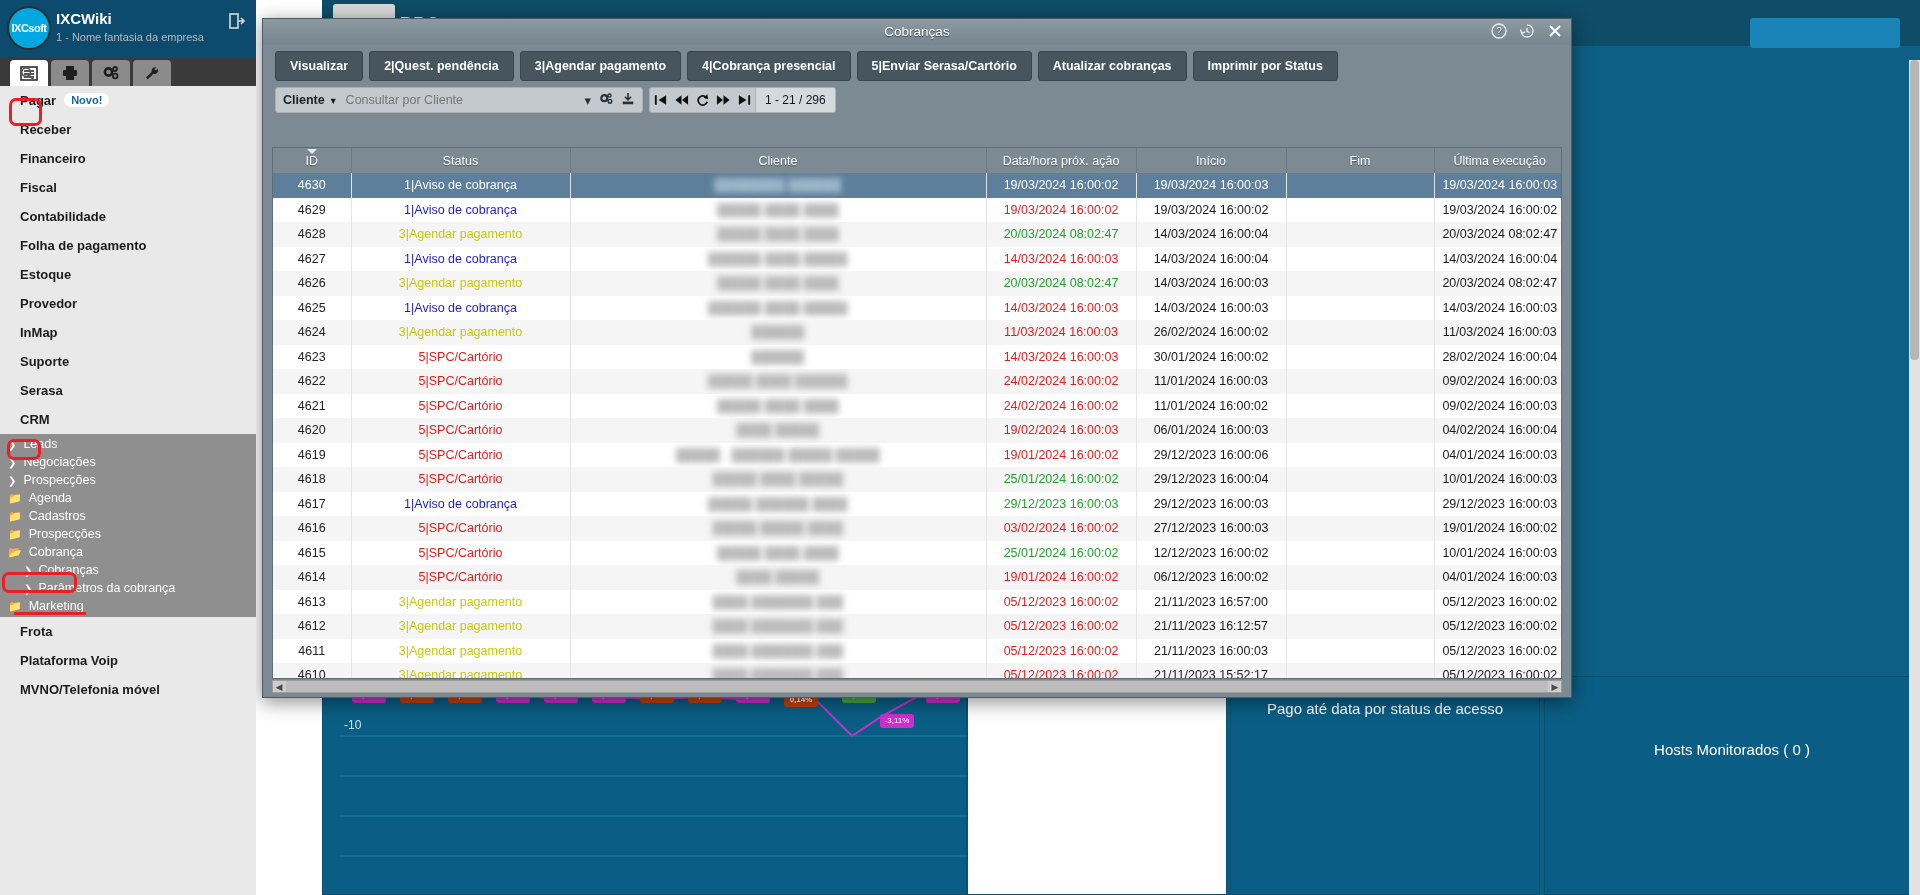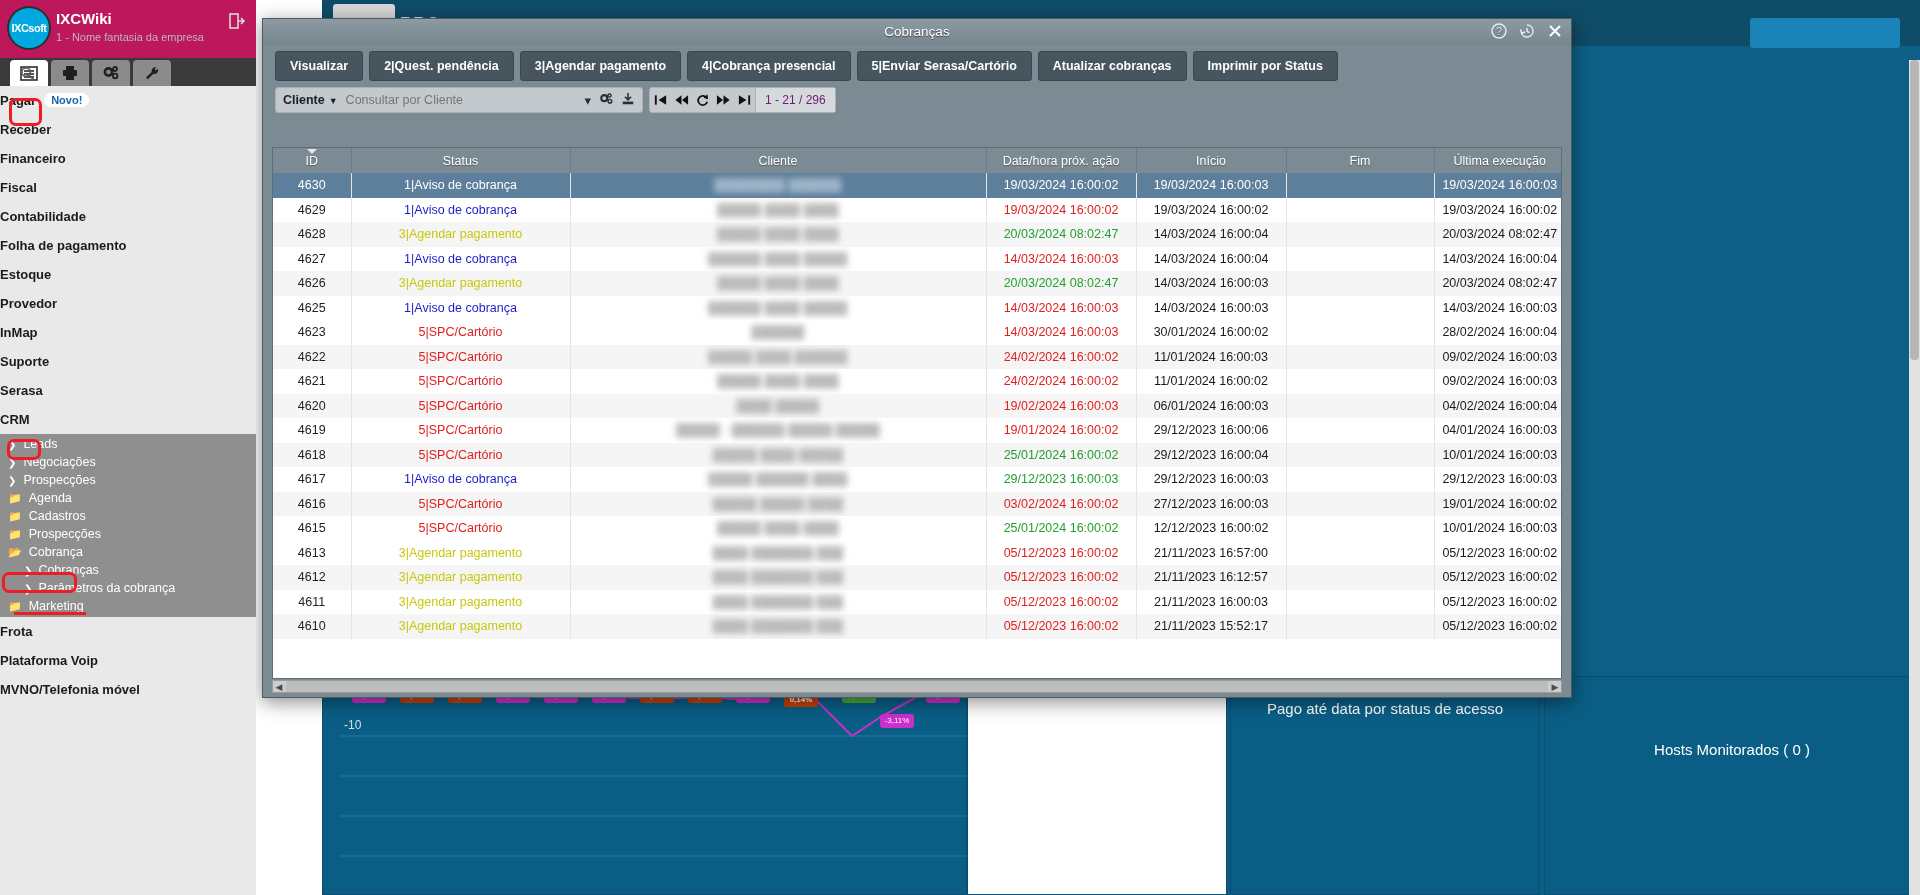--- a/index.html
+++ b/index.html
@@ -52,21 +52,21 @@
   .chip.magenta { background: #cc2fcc; }
   .chip.grey { background: #c2410c; font-weight: bold; }
   .chip.green { background: #4ba83c; }
 
   
   .sidebar {
     position: absolute; left: 0; top: 0; width: 256px; height: 895px;
     background: #e9e9e9; z-index: 30;
   }
   .sb-header {
-    position: relative; height: 58px; background: #be185d;
+    position: relative; height: 58px; background: #0c4a6e;
   }
   .sb-logo {
     position: absolute; left: 9px; top: 8px; width: 40px; height: 40px;
     border-radius: 50%; background: #00a7e1;
     display: flex; align-items: center; justify-content: center;
     color: #fff; font-size: 11px; font-weight: bold; letter-spacing: -0.5px;
     box-shadow: 0 0 0 2px #2e2e2e;
   }
   .sb-title {
     position: absolute; left: 56px; top: 10px;
@@ -105,21 +105,21 @@
   .sb-iconbtn.active { background: #ffffff; }
   .hl-box {
     position: absolute; border: 3px solid #ee1c25; border-radius: 7px;
     pointer-events: none; z-index: 40;
   }
   .hl-underline {
     position: absolute; height: 3px; background: #ee1c25;
     pointer-events: none; z-index: 40;
   }
   .menu-l1 {
-    padding: 7px 0 7px 0; font-size: 13px; font-weight: bold; color: #1b1b1b;
+    padding: 7px 0 7px 20px; font-size: 13px; font-weight: bold; color: #1b1b1b;
     cursor: pointer;
   }
   .badge-novo {
     display: inline-block; background: #ffffff; color: #1665a8;
     font-size: 11px; font-weight: bold; border-radius: 9px;
     padding: 1px 7px; margin-left: 8px; vertical-align: 1px;
   }
   .submenu { background: #8f8f8f; padding: 1px 0 2px 0; }
   .menu-l2 {
     font-size: 12.5px; color: #ffffff; padding: 2px 0 2px 8px;
@@ -181,21 +181,21 @@
   .pagerbox {
     display: flex; align-items: center; background: #c3c9cd;
     border: 1px solid #a9b1b6; border-radius: 3px; height: 26px;
   }
   .pg-btn {
     width: 21px; height: 24px; display: flex; align-items: center;
     justify-content: center; cursor: pointer;
   }
   .pg-count {
     border-left: 1px solid #a9b1b6; height: 24px; display: flex;
-    align-items: center; padding: 0 9px; font-size: 12px; color: #701a75;
+    align-items: center; padding: 0 9px; font-size: 12px; color: #0f172a;
     background: #d4d9dc;
   }
 
   
   .grid-wrap {
     position: absolute; left: 9px; top: 128px; right: 9px; bottom: 18px;
     background: #ffffff; border: 1px solid #5f6d76; overflow: hidden;
   }
   table.grid { width: 100%; border-collapse: collapse; table-layout: fixed; }
   table.grid thead th {
@@ -464,20 +464,29 @@
             </tr>
             <tr class="odd">
               <td><span>4625</span></td>
               <td><span class="st st-blue">1|Aviso de cobrança</span></td>
               <td class="blurcell"><span class="blurtext">██████ ████ █████</span></td>
               <td><span class="dt dt-red">14/03/2024 16:00:03</span></td>
               <td><span class="dt dt-black">14/03/2024 16:00:03</span></td>
               <td><span></span></td>
               <td style="border-right: 0px;"><span class="dt dt-black">14/03/2024 16:00:03</span></td>
             </tr>
+            <tr class="even">
+              <td><span>4624</span></td>
+              <td><span class="st st-yellow">3|Agendar pagamento</span></td>
+              <td class="blurcell"><span class="blurtext">██████</span></td>
+              <td><span class="dt dt-red">11/03/2024 16:00:03</span></td>
+              <td><span class="dt dt-black">26/02/2024 16:00:02</span></td>
+              <td><span></span></td>
+              <td style="border-right: 0px;"><span class="dt dt-black">11/03/2024 16:00:03</span></td>
+            </tr>
             <tr class="odd">
               <td><span>4623</span></td>
               <td><span class="st st-red">5|SPC/Cartório</span></td>
               <td class="blurcell"><span class="blurtext">██████</span></td>
               <td><span class="dt dt-red">14/03/2024 16:00:03</span></td>
               <td><span class="dt dt-black">30/01/2024 16:00:02</span></td>
               <td><span></span></td>
               <td style="border-right: 0px;"><span class="dt dt-black">28/02/2024 16:00:04</span></td>
             </tr>
             <tr class="even">
@@ -544,20 +553,29 @@
               <td style="border-right: 0px;"><span class="dt dt-black">19/01/2024 16:00:02</span></td>
             </tr>
             <tr class="odd">
               <td><span>4615</span></td>
               <td><span class="st st-red">5|SPC/Cartório</span></td>
               <td class="blurcell"><span class="blurtext">█████ ████ ████</span></td>
               <td><span class="dt dt-green">25/01/2024 16:00:02</span></td>
               <td><span class="dt dt-black">12/12/2023 16:00:02</span></td>
               <td><span></span></td>
               <td style="border-right: 0px;"><span class="dt dt-black">10/01/2024 16:00:03</span></td>
+            </tr>
+            <tr class="even">
+              <td><span>4614</span></td>
+              <td><span class="st st-red">5|SPC/Cartório</span></td>
+              <td class="blurcell"><span class="blurtext">████ █████</span></td>
+              <td><span class="dt dt-red">19/01/2024 16:00:02</span></td>
+              <td><span class="dt dt-black">06/12/2023 16:00:02</span></td>
+              <td><span></span></td>
+              <td style="border-right: 0px;"><span class="dt dt-black">04/01/2024 16:00:03</span></td>
             </tr>
             <tr class="odd">
               <td><span>4613</span></td>
               <td><span class="st st-yellow">3|Agendar pagamento</span></td>
               <td class="blurcell"><span class="blurtext">████ ███████ ███</span></td>
               <td><span class="dt dt-red">05/12/2023 16:00:02</span></td>
               <td><span class="dt dt-black">21/11/2023 16:57:00</span></td>
               <td><span></span></td>
               <td style="border-right: 0px;"><span class="dt dt-black">05/12/2023 16:00:02</span></td>
             </tr>

